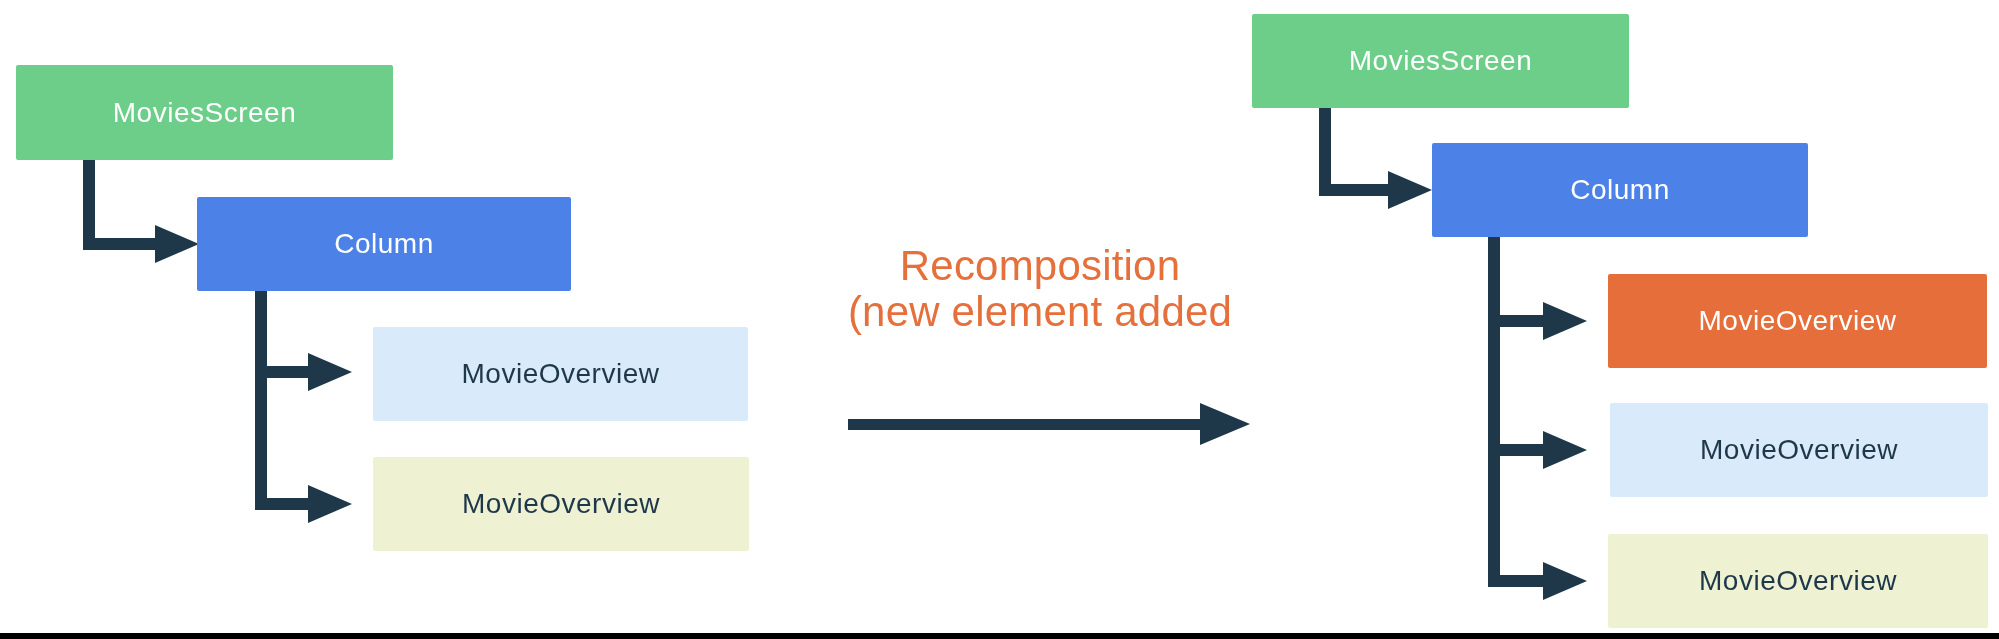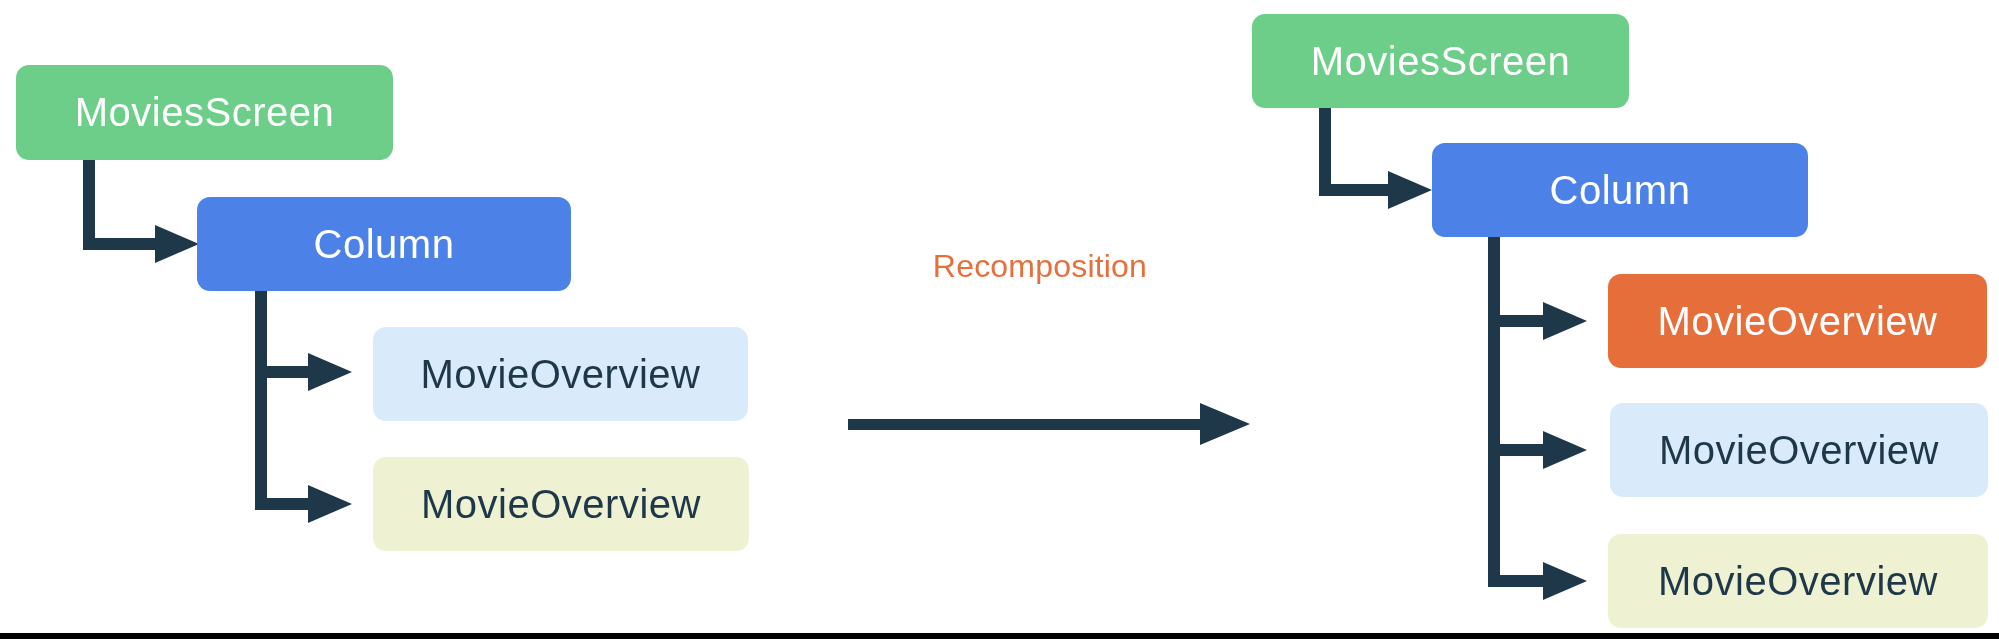--- a/index.html
+++ b/index.html
@@ -17,22 +17,22 @@
   #canvas{
     position:relative;
     width:1999px;height:639px;
     background:var(--bg);
     overflow:hidden;
     font-family:"Liberation Sans","DejaVu Sans",sans-serif;
   }
   .node{
     position:absolute;
     display:flex;align-items:center;justify-content:center;
-    border-radius:13px;
-    font-size:40px;font-weight:500;letter-spacing:0.5px;
+    border-radius:2px;
+    font-size:28px;font-weight:500;letter-spacing:0.5px;
     white-space:nowrap;
   }
   .node.green{background:var(--green);color:#ffffff;}
   .node.blue{background:var(--blue);color:#ffffff;}
   .node.orange{background:var(--orange);color:#ffffff;}
   .node.lightblue{background:var(--light_blue);color:var(--navy);}
   .node.lightyellow{background:var(--light_yellow);color:var(--navy);}
 
   .seg{position:absolute;background:var(--navy);}
   .arrowhead{
@@ -45,21 +45,21 @@
     position:absolute;width:0;height:0;
     border-top:21px solid transparent;
     border-bottom:21px solid transparent;
     border-left:50px solid var(--navy);
   }
   .caption{
     position:absolute;
     left:790px;top:243px;width:500px;
     text-align:center;
     color:var(--label_orange);
-    font-size:32px;font-weight:500;line-height:46px;
+    font-size:42px;font-weight:500;line-height:46px;
     letter-spacing:0.2px;
   }
   .bottom-bar{
     position:absolute;left:0;top:633px;width:1999px;height:6px;
     background:var(--bar_black);
   }
 
   
   .l-root   {left:16px;  top:65px;  width:377px;height:95px;}
   .l-column {left:197px; top:197px; width:374px;height:94px;}
@@ -112,20 +112,21 @@
   <div class="seg l-br0"></div>
   <div class="arrowhead l-br0-a"></div>
   <div class="seg l-br1"></div>
   <div class="arrowhead l-br1-a"></div>
 
   <div class="node lightblue l-child0">MovieOverview</div>
   <div class="node lightyellow l-child1">MovieOverview</div>
 
   <div class="caption">
     <div>Recomposition</div>
+    <div>(new element added</div>
   </div>
   <div class="seg mid-shaft"></div>
   <div class="big-arrowhead mid-a"></div>
 
   <div class="node green r-root">MoviesScreen</div>
 
   <div class="seg r-elbow-v"></div>
   <div class="seg r-elbow-h"></div>
   <div class="arrowhead r-elbow-a"></div>
 

